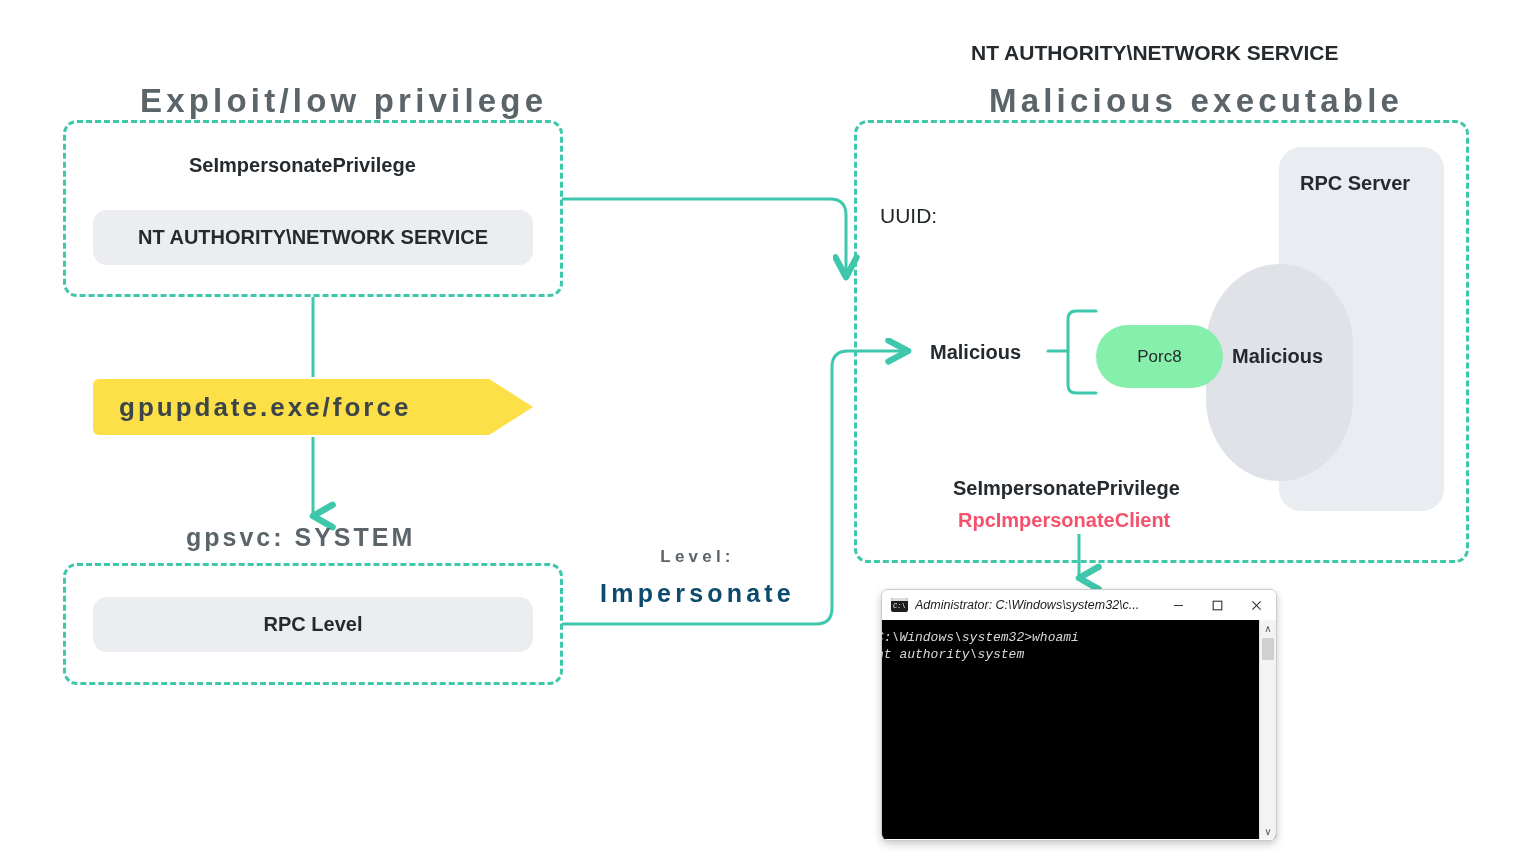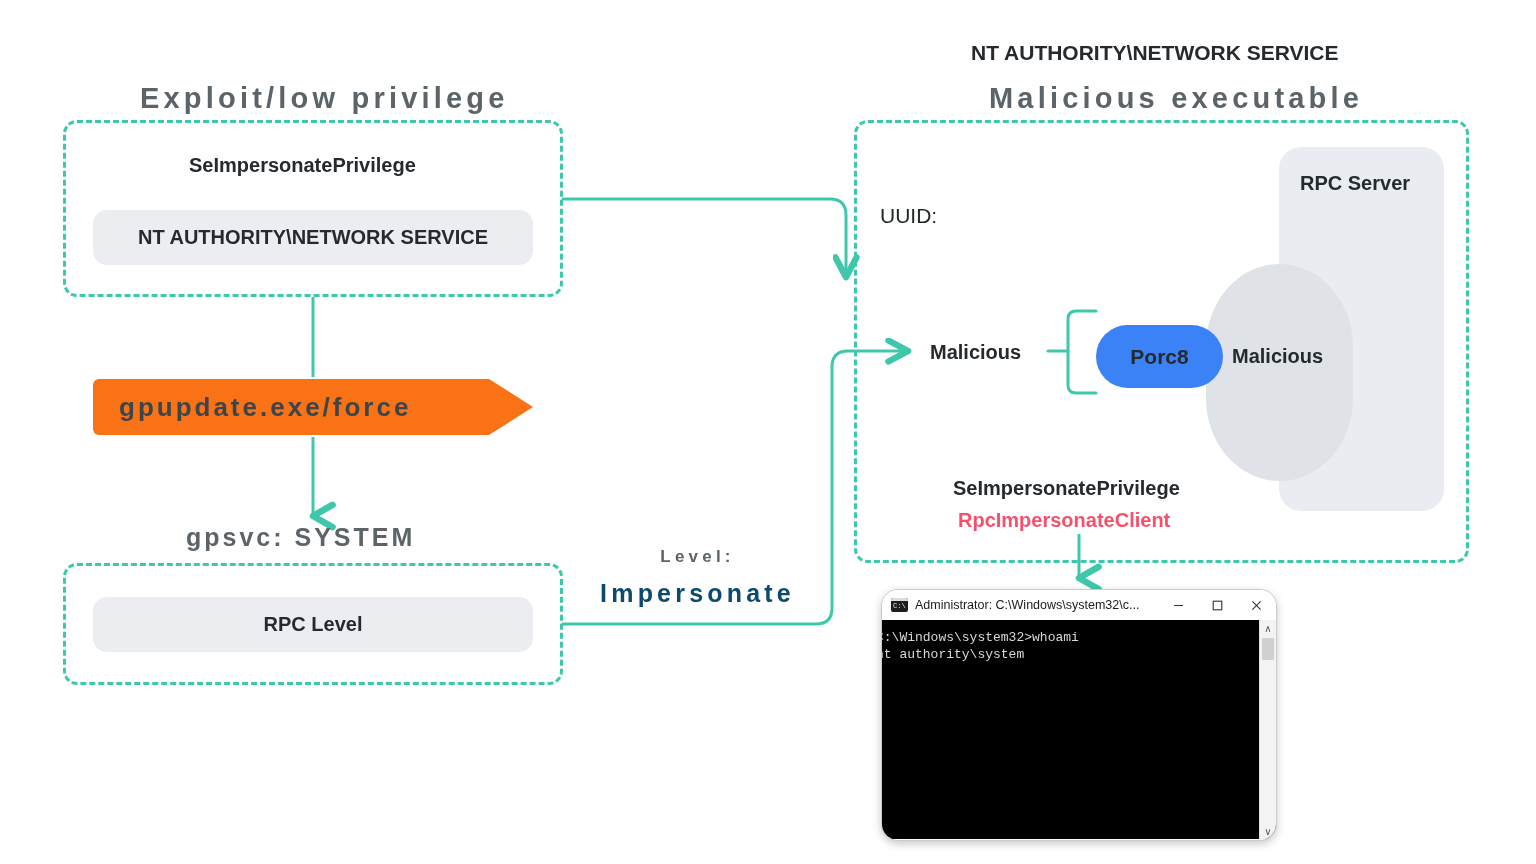--- a/index.html
+++ b/index.html
@@ -9,21 +9,21 @@
     background:#ffffff;
     font-family:"Liberation Sans","DejaVu Sans",sans-serif;
     overflow:hidden;
     position:relative;
   }
   .stage{position:absolute;left:0;top:0;width:1536px;height:864px;}
 
   
   .spaced-title{
     position:absolute;
-    font-size:29px;
+    font-size:33px;
     font-weight:700;
     color:#5a6469;
     letter-spacing:4.2px;
     white-space:nowrap;
   }
   .dark-title{
     position:absolute;
     font-size:21px;
     font-weight:700;
     color:#242a2e;
@@ -64,21 +64,21 @@
     justify-content:center;
     font-size:20px;
     font-weight:700;
     color:#242a2e;
     box-sizing:border-box;
   }
 
   
   .banner{
     position:absolute;
-    background:#f97316;
+    background:#fde047;
     display:flex;
     align-items:center;
     box-sizing:border-box;
     padding-left:26px;
     font-size:26px;
     font-weight:700;
     letter-spacing:3px;
     color:#3c4549;
     border-top-left-radius:6px;
     border-bottom-left-radius:6px;
@@ -94,35 +94,36 @@
     background:#e9ecf0;
     border-radius:22px;
   }
   .iface-ellipse{
     position:absolute;
     background:#dfe2e7;
     border-radius:50% / 38%;
   }
   .porc-pill{
     position:absolute;
-    background:#3b82f6;
+    background:#86efac;
     border-radius:34px;
     display:flex;align-items:center;justify-content:center;
-    font-size:21px;font-weight:700;color:#242a2e;
+    font-size:17px;font-weight:400;color:#242a2e;
   }
 
   
   .term-window{
     position:absolute;
     background:#ffffff;
     border:1px solid #c9cbcd;
-    border-radius:17px;
+    border-radius:7px;
     box-shadow:0 3px 9px rgba(0,0,0,.22);
     box-sizing:border-box;
     overflow:hidden;
+    font-style:italic;
   }
   .term-title{
     height:30px;
     display:flex;align-items:center;
     background:#ffffff;
     padding-left:9px;
     box-sizing:border-box;
   }
   .cmd-icon{
     width:17px;height:14px;

